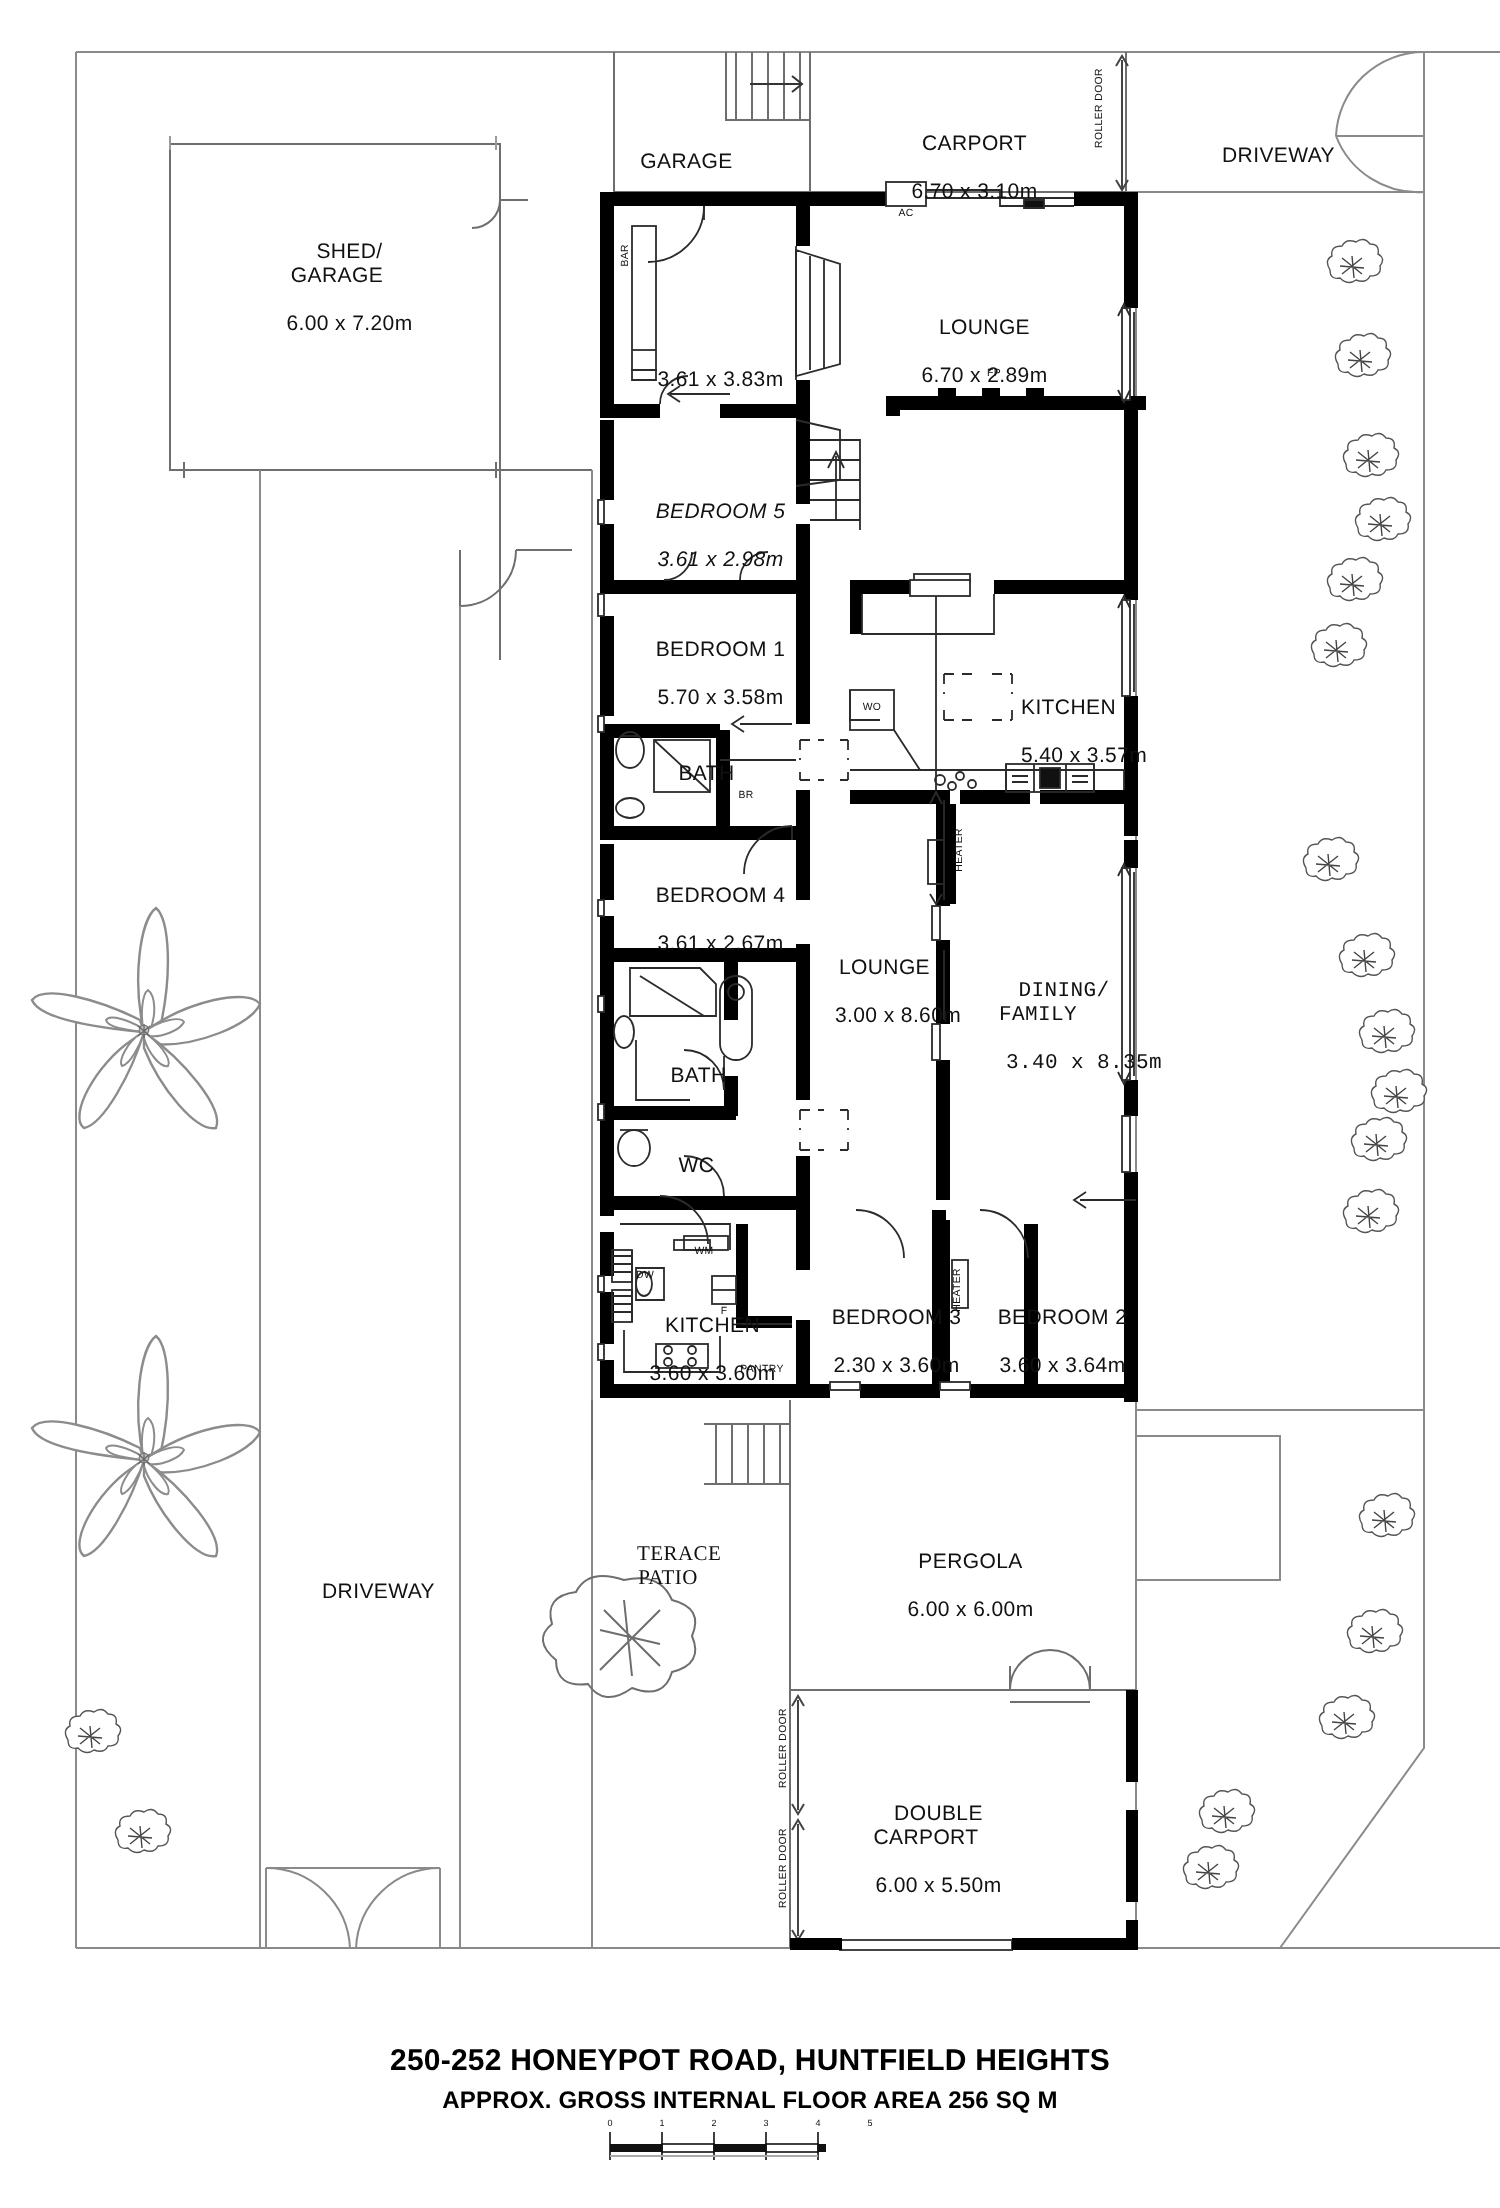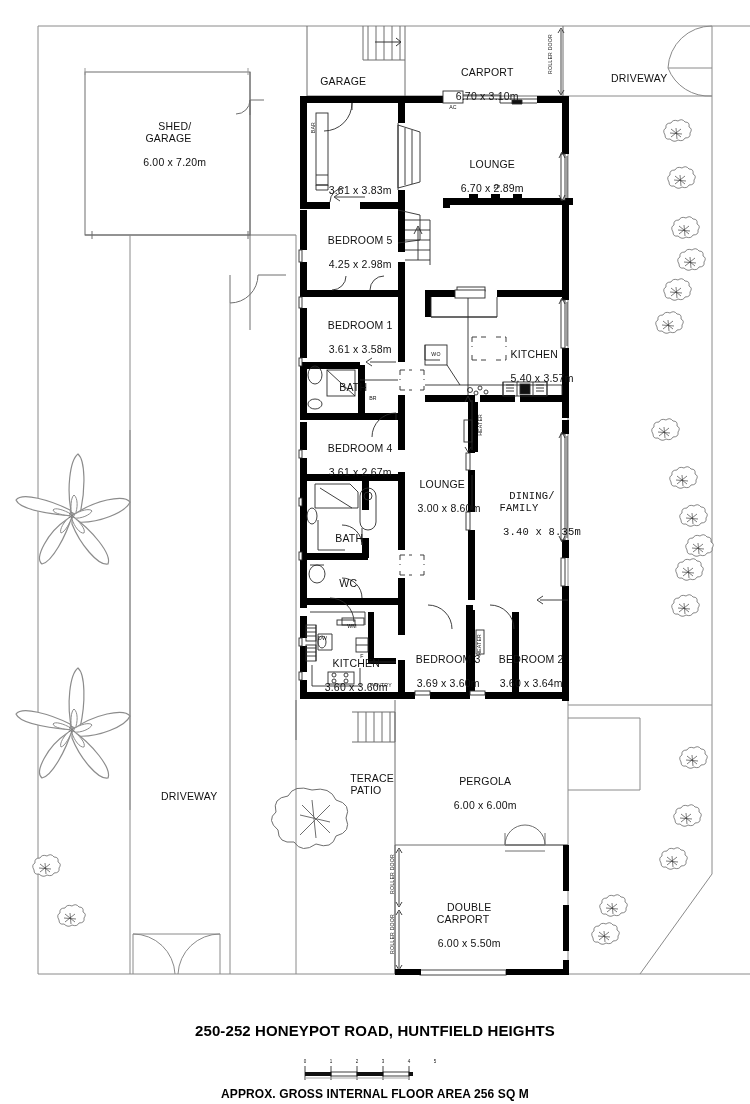--- a/index.html
+++ b/index.html
@@ -6,21 +6,21 @@
   body{width:750px;height:1104px;font-family:"Liberation Sans",sans-serif;color:#000;overflow:hidden;}
   #plan{position:relative;width:750px;height:1104px;background:#fff;}
   svg#canvas{position:absolute;left:0;top:0;width:750px;height:1104px;}
   .lbl{position:absolute;text-align:center;line-height:1.15;color:#111;
        font-family:"Liberation Sans",sans-serif;white-space:pre;}
   .room{font-size:10.5px;letter-spacing:.2px;}
   .tiny{font-size:5.2px;letter-spacing:.2px;}
   .vert{writing-mode:vertical-rl;transform:rotate(180deg);}
   .title{position:absolute;width:750px;text-align:center;}
   .t1{font-size:15px;font-weight:bold;letter-spacing:.1px;}
-  .t2{font-size:12px;font-weight:bold;letter-spacing:.1px;margin-top:44px;}
+  .t2{font-size:12px;font-weight:bold;letter-spacing:.1px;}
   .sc{font-size:4.5px;}
 </style>
 </head>
 <body>
 
 <div id="plan">
 
   <svg id="canvas" viewBox="0 0 750 1104" xmlns="http://www.w3.org/2000/svg">
     <defs>
       <g id="bush">
@@ -442,29 +442,29 @@
 
   <div class="lbl room" style="left:311px;top:172px;width:86px;">
     <span>3.61 x 3.83m</span>
   </div>
 
   <div class="lbl room" style="left:440px;top:146px;width:92px;">
     <span>LOUNGE</span><br>
     <span>6.70 x 2.89m</span>
   </div>
 
-  <div class="lbl room" style="left:311px;top:222px;width:86px;">
+  <div class="lbl room" style="left:311px;top:238px;width:86px;font-style:italic;">
     <span>BEDROOM 5</span><br>
-    <span>4.25 x 2.98m</span>
+    <span>3.61 x 2.98m</span>
   </div>
 
 
   <div class="lbl room" style="left:311px;top:307px;width:86px;">
     <span>BEDROOM 1</span><br>
-    <span>3.61 x 3.58m</span>
+    <span>5.70 x 3.58m</span>
   </div>
 
   <div class="lbl room" style="left:498px;top:336px;width:76px;text-align:left;">
     <span>KITCHEN</span><br>
     <span>5.40 x 3.57m</span>
   </div>
 
   <div class="lbl room" style="left:324px;top:369px;width:46px;">
     <span>BATH</span>
   </div>
@@ -493,29 +493,29 @@
     <span>WC</span>
   </div>
 
   <div class="lbl room" style="left:311px;top:645px;width:78px;">
     <span>KITCHEN</span><br>
     <span>3.60 x 3.60m</span>
   </div>
 
   <div class="lbl room" style="left:403px;top:641px;width:78px;">
     <span>BEDROOM 3</span><br>
-    <span>3.69 x 3.60m</span>
+    <span>2.30 x 3.60m</span>
   </div>
 
   <div class="lbl room" style="left:484px;top:641px;width:82px;">
     <span>BEDROOM 2</span><br>
     <span>3.60 x 3.64m</span>
   </div>
 
-  <div class="lbl room" style="left:328px;top:760px;width:76px;">
+  <div class="lbl room" style="left:296px;top:760px;width:76px;font-family:Liberation Serif, serif;">
     <span>TERACE
 PATIO</span>
   </div>
 
   <div class="lbl room" style="left:416px;top:763px;width:126px;">
     <span>PERGOLA</span><br>
     <span>6.00 x 6.00m</span>
   </div>
 
   <div class="lbl room" style="left:140px;top:778px;width:86px;">

